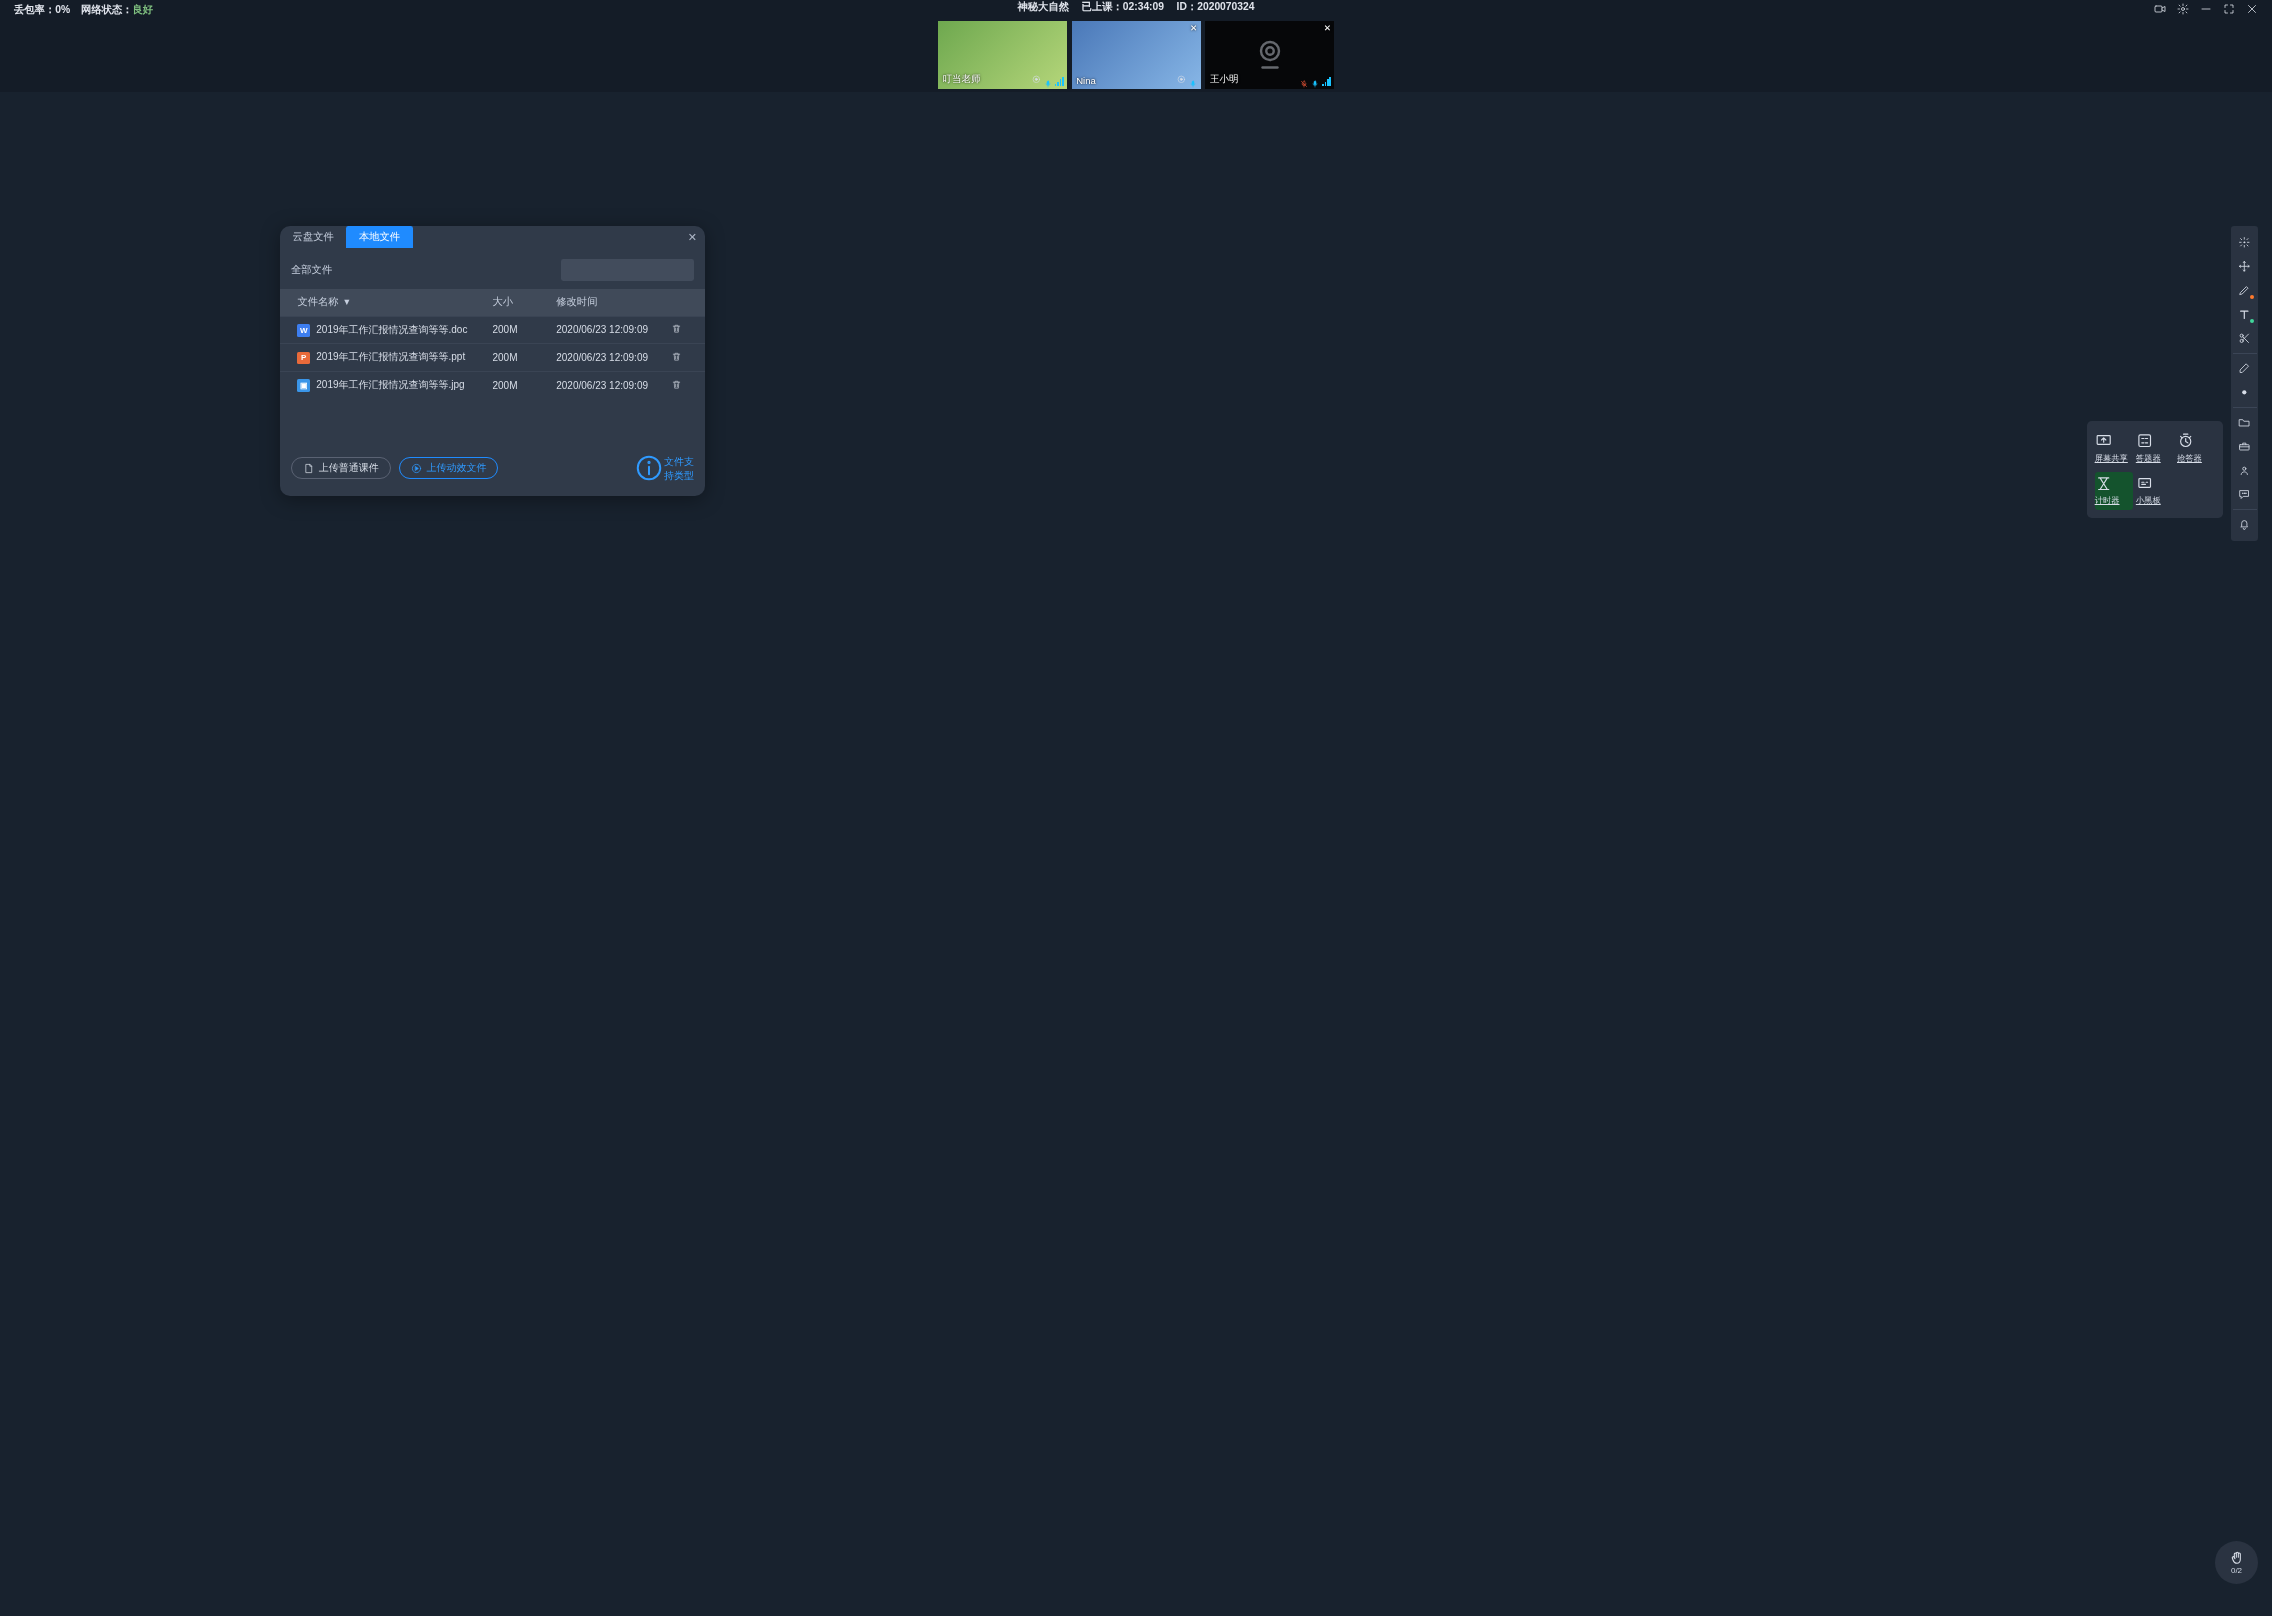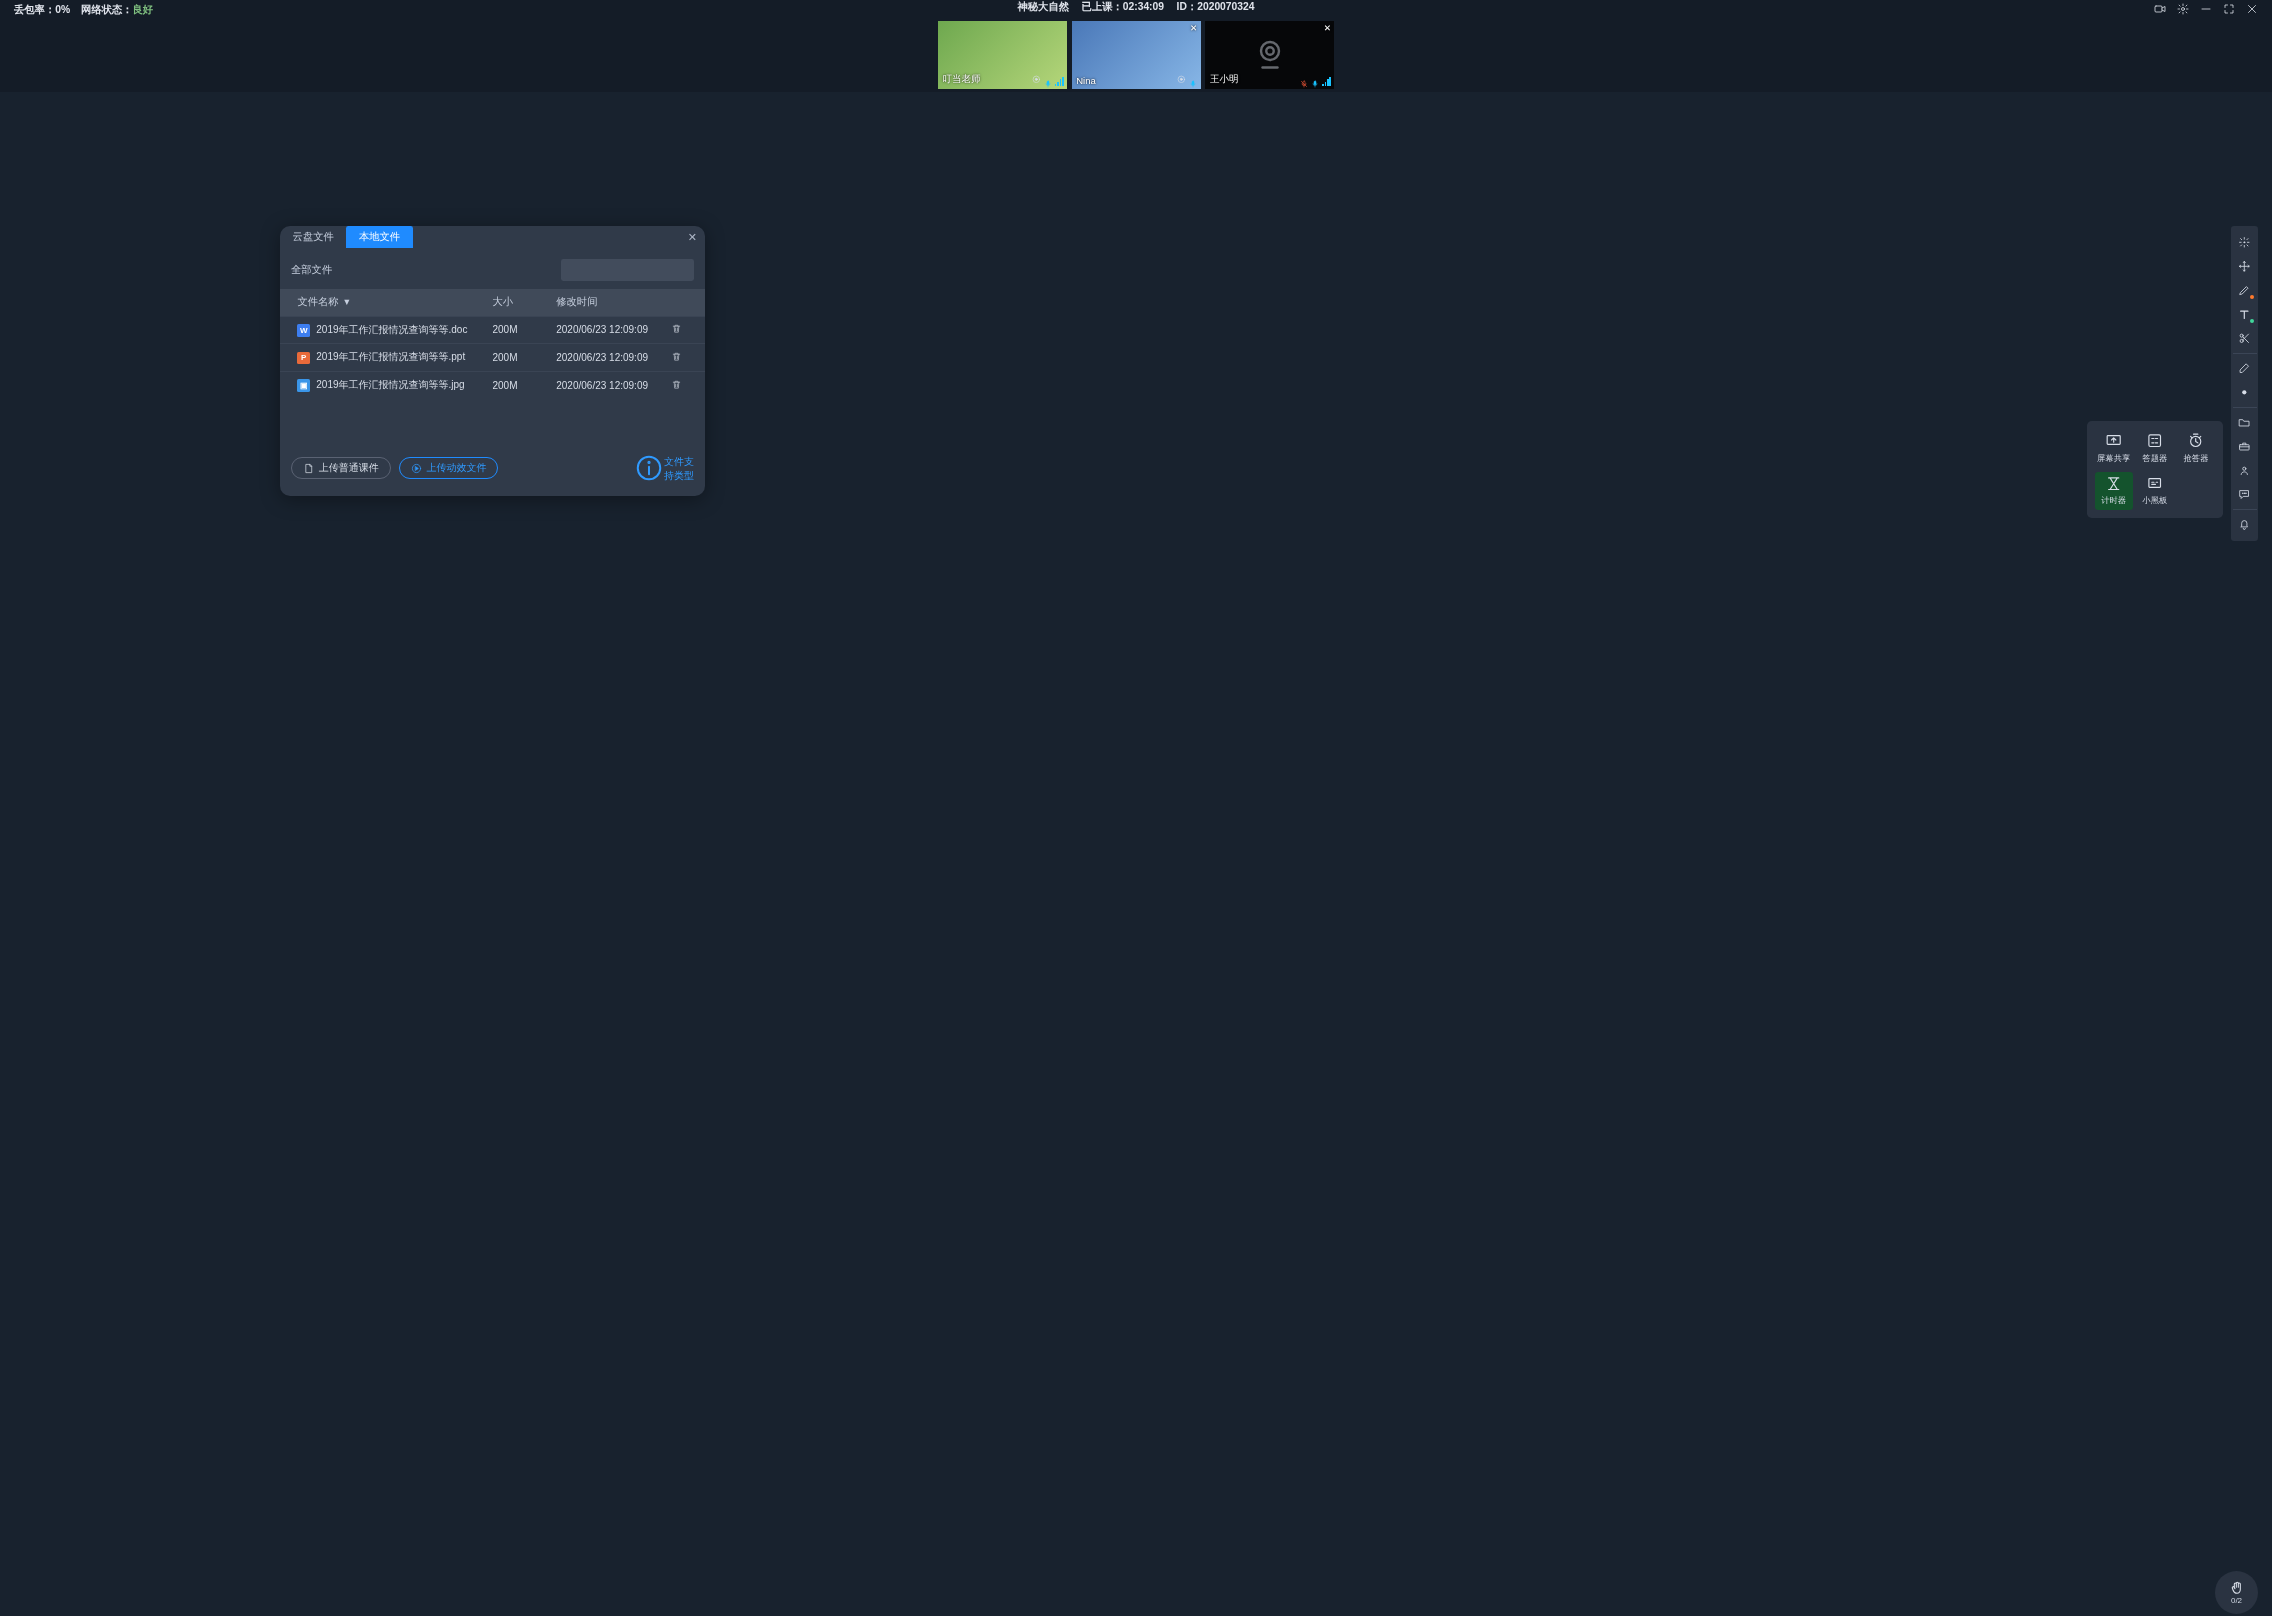--- a/index.html
+++ b/index.html
@@ -207,33 +207,34 @@
     position:absolute;
     right:49px; top:421px;
     background:#2a3341;
     border-radius:4.7px;
     padding:8px 8px;
     display:grid;
     grid-template-columns:repeat(3, 38px);
     gap:4.7px 3.2px;
   }
   .pop-item {
-    display:flex; flex-direction:column; align-items:center;
+    display:flex; flex-direction:column; align-items:flex-start;
     gap:3.2px; cursor:pointer;
     padding:3.2px 0;
     border-radius:3.2px;
+    text-decoration:underline;
   }
   .pop-item.active { background:#14532d; }
   .pop-item svg { width:17.4px; height:17.4px; }
   .pop-item span { font-size:8.3px; color:#d7dde8; }
 
   
   .raise-hand {
     position:absolute;
-    right:14px; bottom:2px;
+    right:14px; bottom:32px;
     width:43px; height:43px;
     border-radius:50%;
     background:#2a3341;
     display:flex; flex-direction:column;
     align-items:center; justify-content:center;
     cursor:pointer;
   }
   .raise-hand svg { width:16px; height:16px; }
   .raise-hand span { font-size:8px; color:#cfd6e2; margin-top:0.8px; }
 

